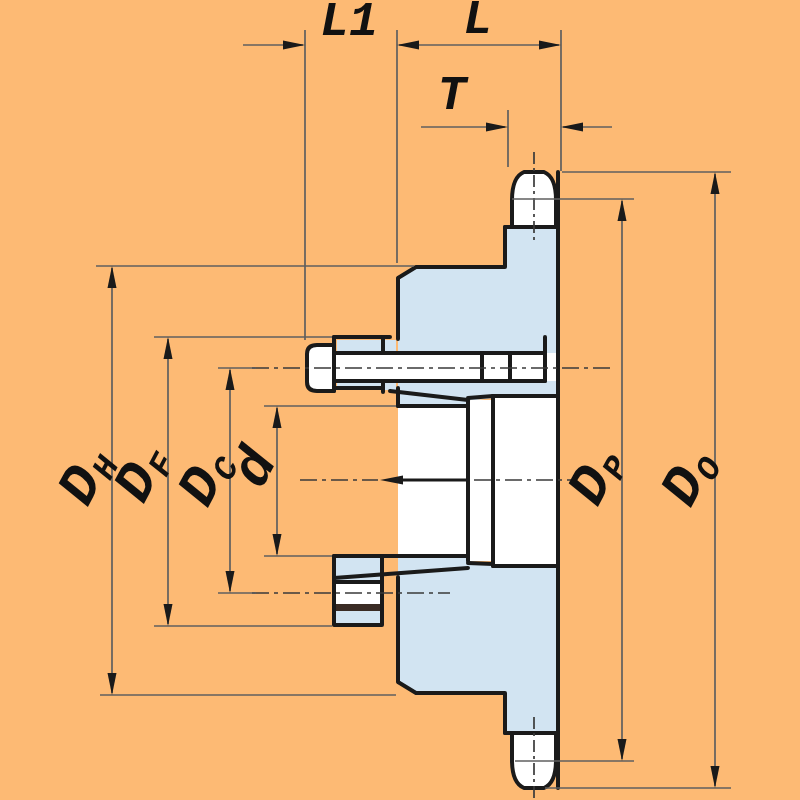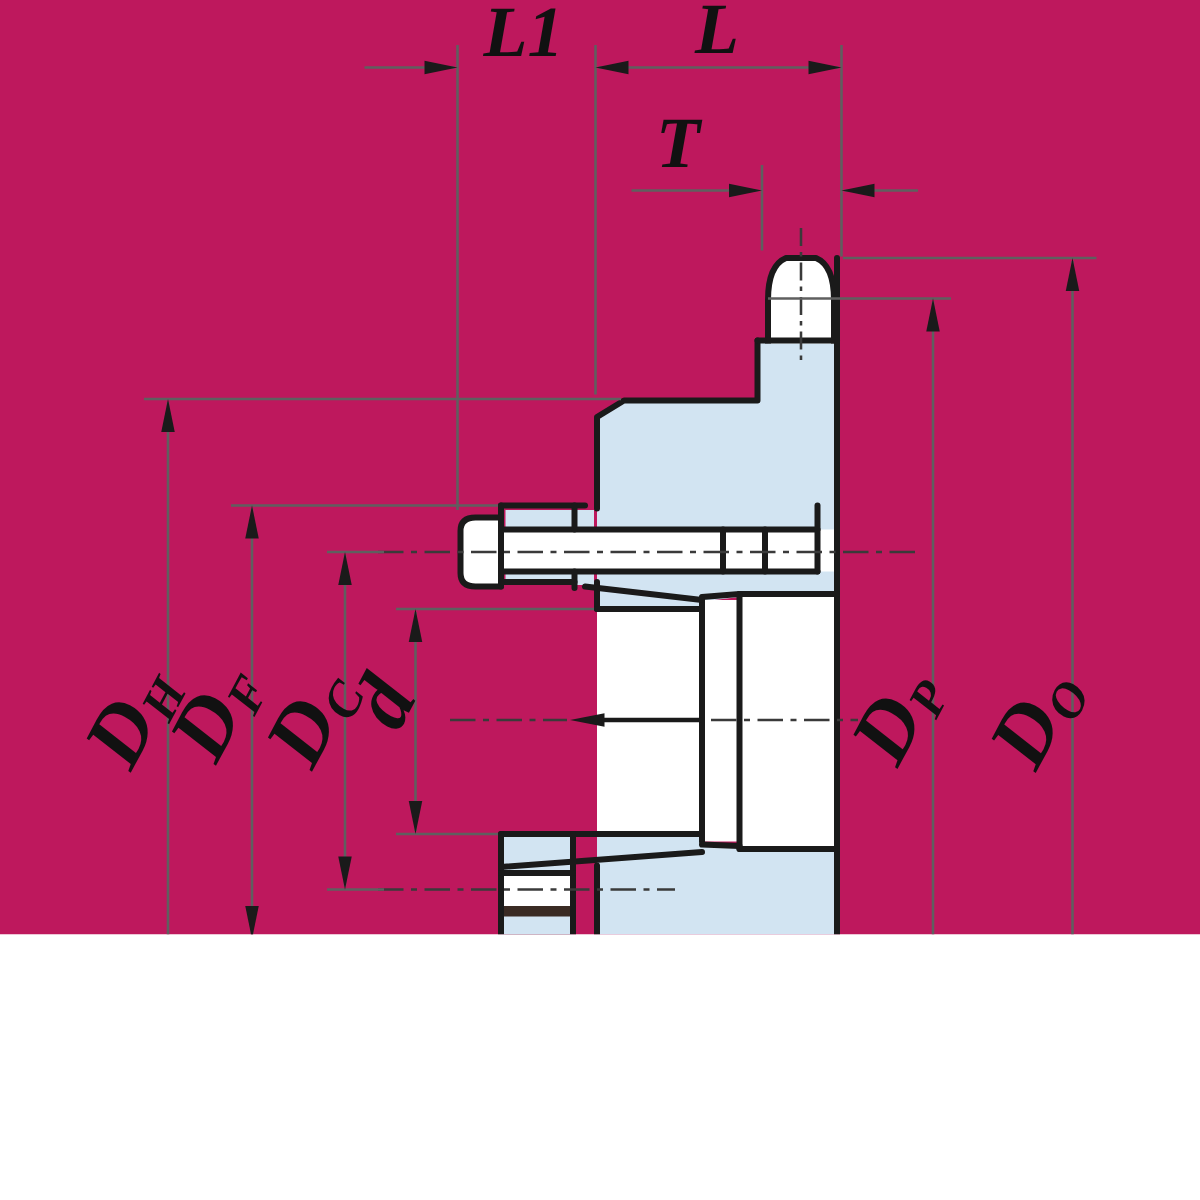--- a/index.html
+++ b/index.html
@@ -1,20 +1,20 @@
 <!DOCTYPE html>
 <html><head>
 <meta charset="utf-8">
 <style>
   html,body{margin:0;padding:0;background:#ffffff;}
   .stage{
     position:relative;
-    width:800px;height:623px;
-    background:#be185d;
-    font-family:Liberation Serif, serif;
+    width:800px;height:800px;
+    background:#fdba74;
+    font-family:Liberation Mono, monospace;
     overflow:hidden;
   }
   svg{position:absolute;left:0;top:0;}
   .dim-label{
     position:absolute;
     transform:translate(-50%,-50%);
     font-style:italic;
     font-weight:bold;
     color:#111111;
     white-space:nowrap;

